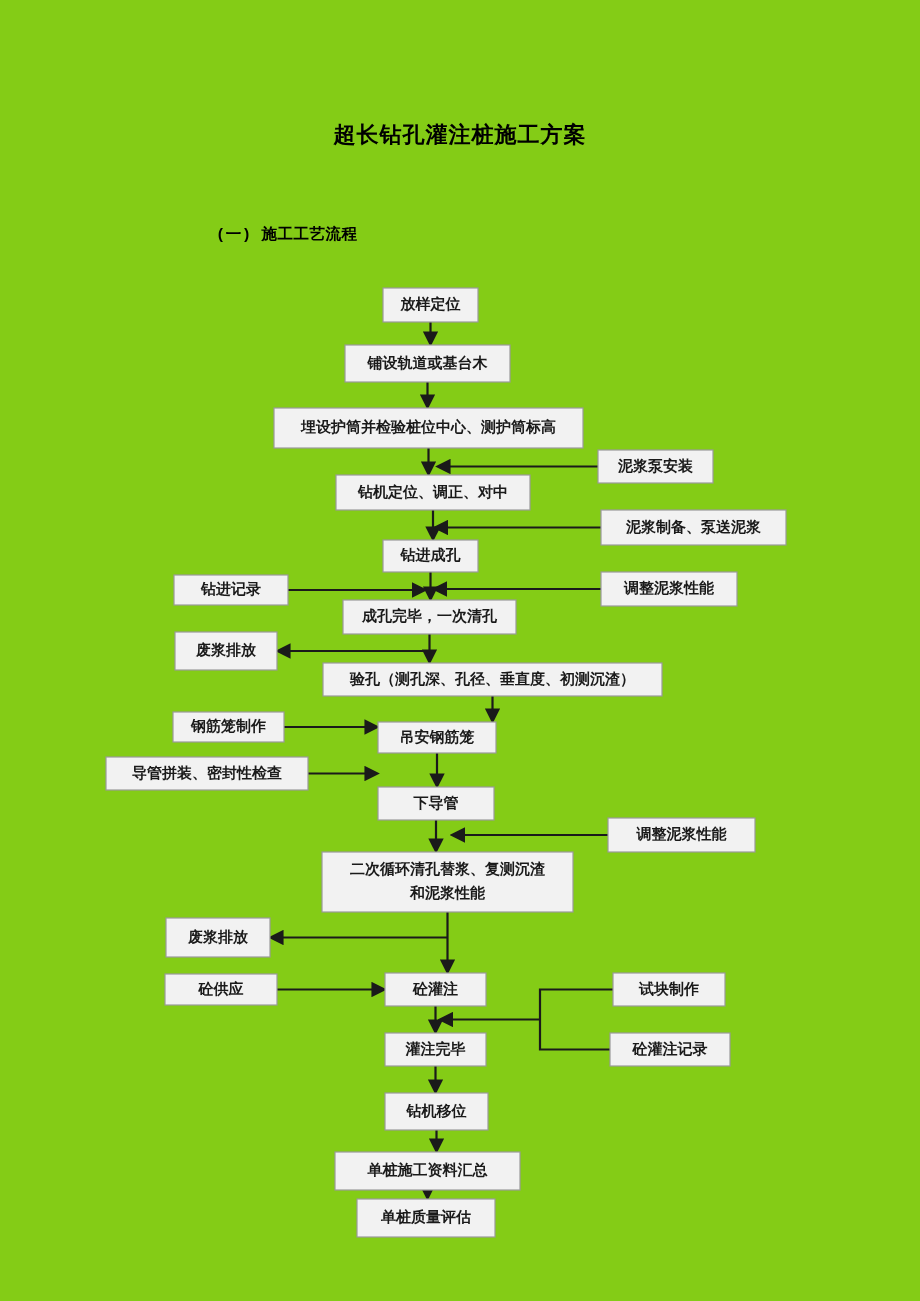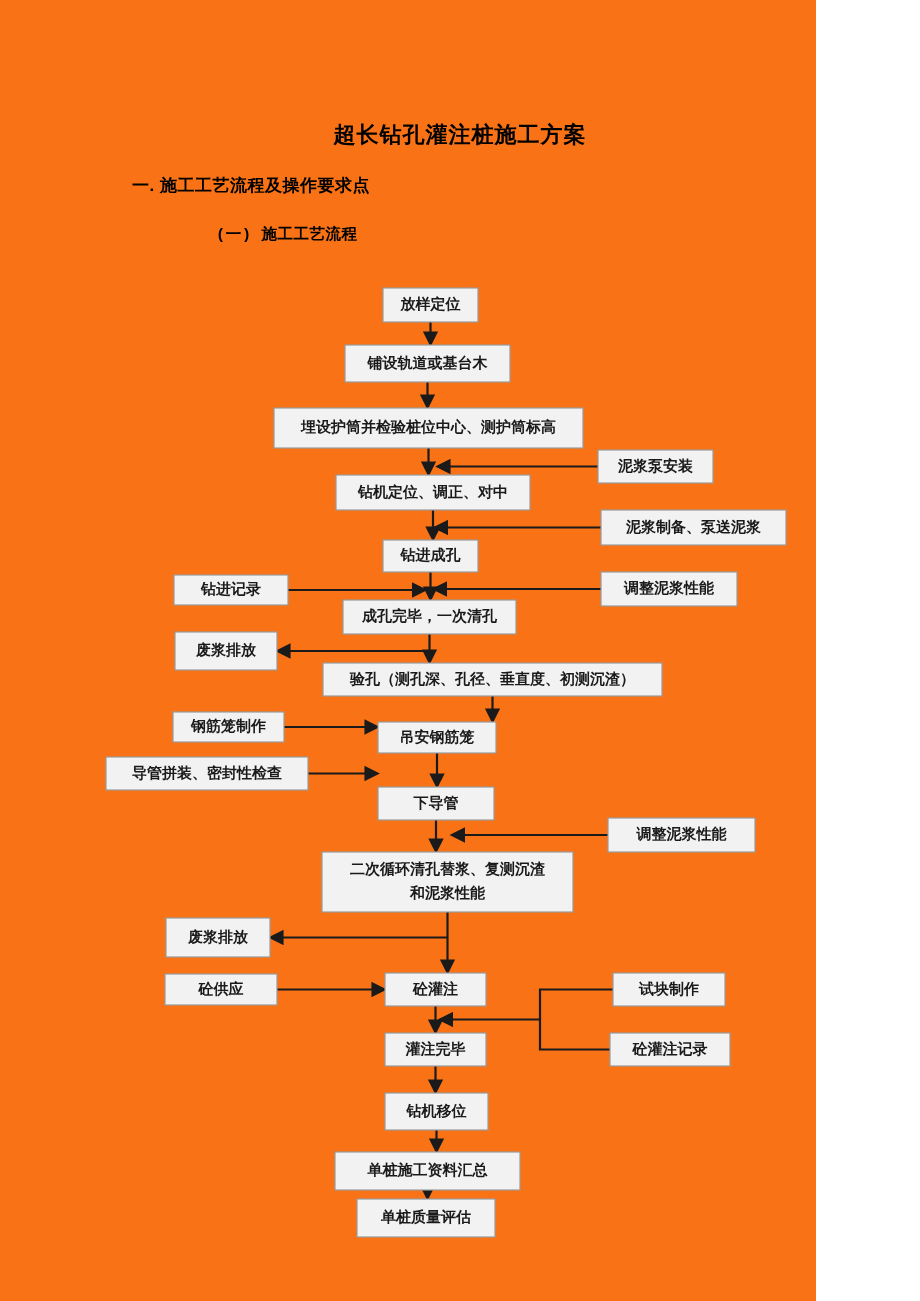--- a/index.html
+++ b/index.html
@@ -7,23 +7,23 @@
     margin: 0;
     padding: 0;
     background: #ffffff;
   }
   body {
     font-family: "Liberation Serif", "DejaVu Serif", serif;
     color: #000000;
   }
   #page {
     position: relative;
-    width: 816px;
+    width: 920px;
     height: 1301px;
-    background: #f97316;
+    background: #84cc16;
     overflow: hidden;
   }
   .doc-title {
     position: absolute;
     left: 0;
     top: 120px;
     width: 920px;
     text-align: center;
     font-size: 22px;
     font-weight: bold;
@@ -74,21 +74,20 @@
     fill: none;
   }
 </style>
 </head>
 <body>
 
 <div id="page">
 
   <div class="doc-title">超长钻孔灌注桩施工方案</div>
 
-  <div class="heading-1">一. 施工工艺流程及操作要求点</div>
 
   <div class="heading-2">(一) 施工工艺流程</div>
 
   <svg id="flow-svg" viewBox="0 0 920 1301">
     <defs>
       <marker id="arrow" viewBox="0 0 12 12" refX="9" refY="6" markerWidth="7" markerHeight="7" orient="auto-start-reverse">
         <path d="M 0 0 L 12 6 L 0 12 z" fill="#1a1a1a"></path>
       </marker>
     </defs>
     <g id="edge-layer">

